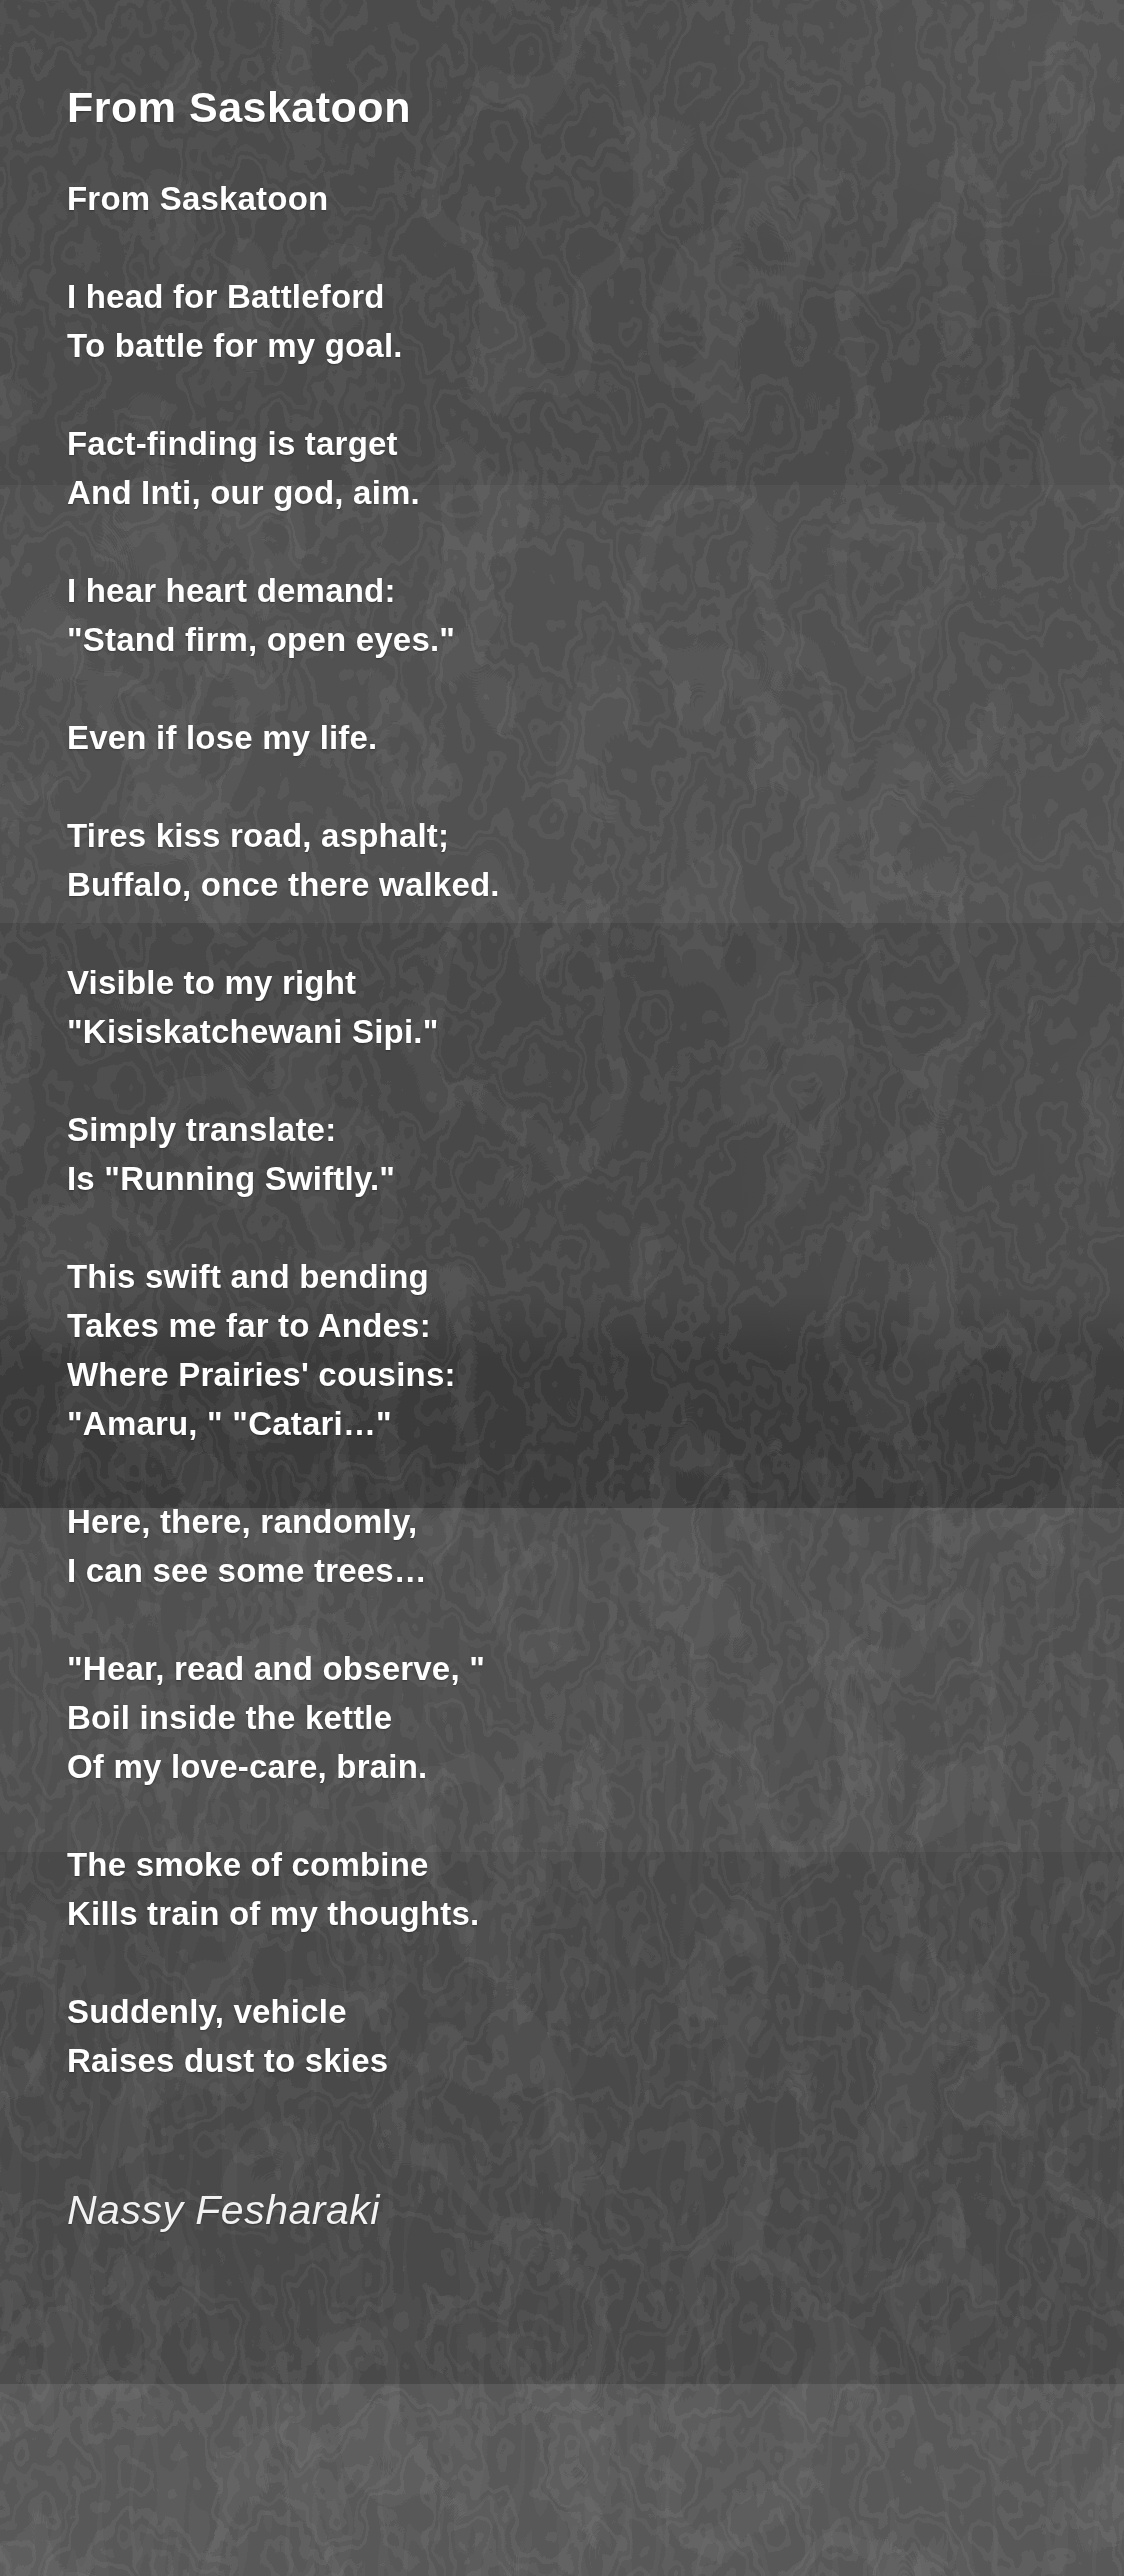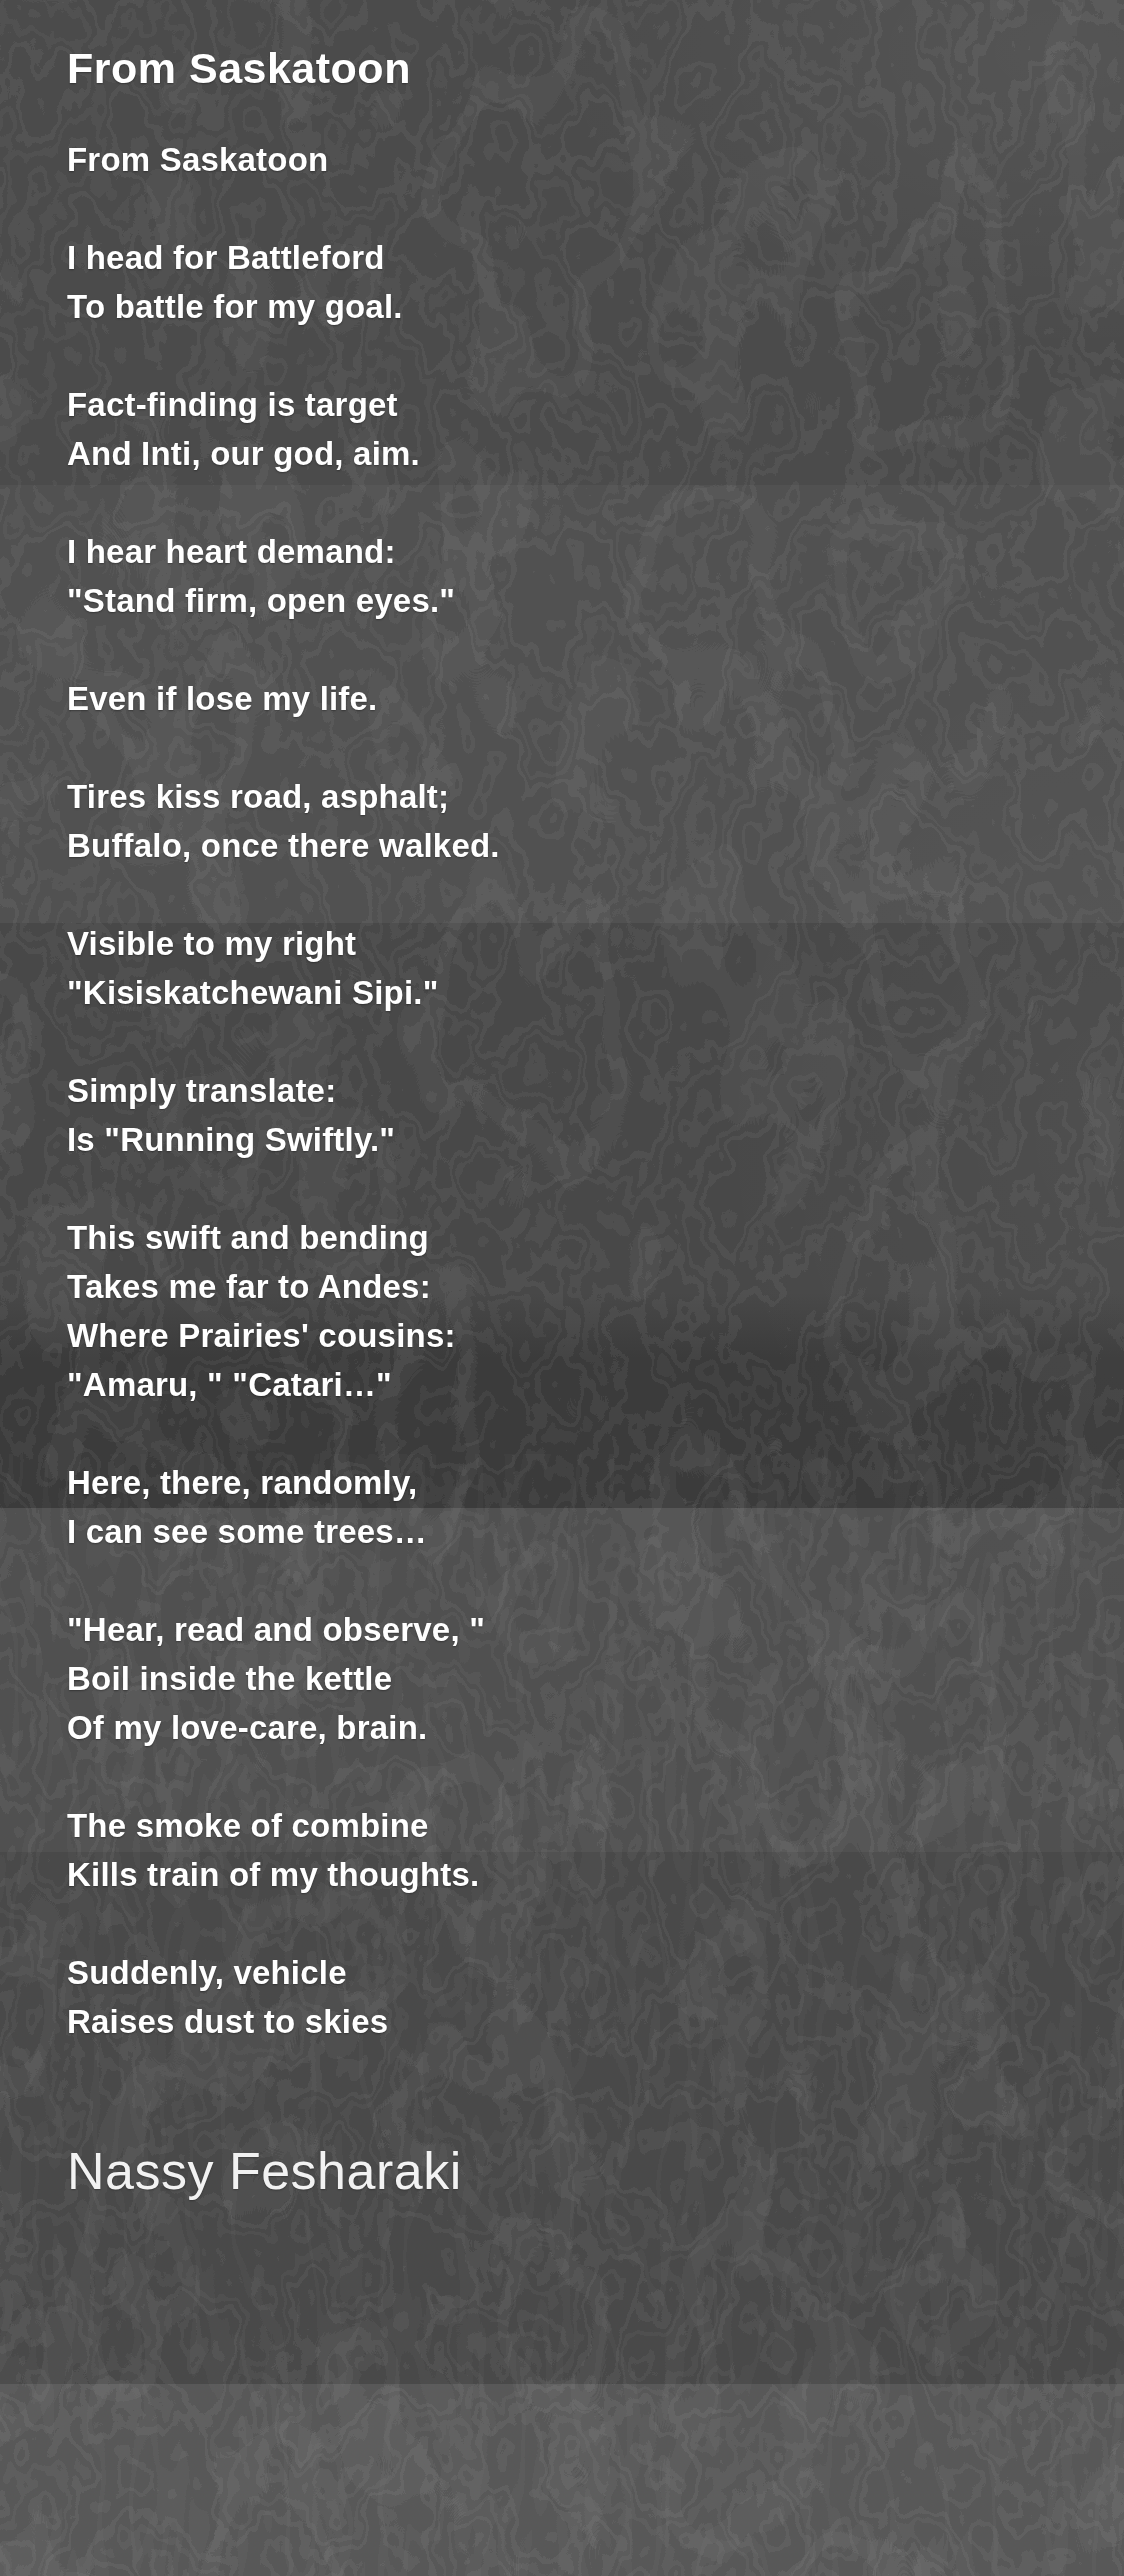--- a/index.html
+++ b/index.html
@@ -23,41 +23,43 @@
         #3b3b3b 1358px,#3b3b3b 1508px,
         #505050 1508px,#505050 1852px,
         #494949 1852px,#494949 2384px,
         #585858 2384px,#585858 2576px);
   }
   .bg-tex { position: absolute; inset: 0; display: block; }
   .content {
     position: absolute; inset: 0;
     padding: 42px 37px 0 67px;
     color: #ffffff;
+    margin-top: 39px;
   }
   h1.title {
     margin: 0 0 41px 0;
     font-size: 43px;
     line-height: 52px;
     font-weight: 700;
     letter-spacing: 0.5px;
     text-shadow: 0 0.9px 1.9px rgba(0,0,0,0.35);
   }
   .stanza { margin: 0 0 49px 0; }
   .line {
     font-size: 33px;
     line-height: 49px;
     font-weight: 700;
     letter-spacing: 0.2px;
     text-shadow: 0 0.9px 1.9px rgba(0,0,0,0.35);
   }
   .author {
     margin-top: 101px;
-    font-size: 52px;
+    font-size: 41px;
     line-height: 49px;
+    font-style: italic;
     font-weight: 400;
     color: #f2f2f2;
     letter-spacing: 0.5px;
     text-shadow: 0 0.9px 1.9px rgba(0,0,0,0.3);
   }
 </style>
 </head>
 <body>
 
 <div class="page">

